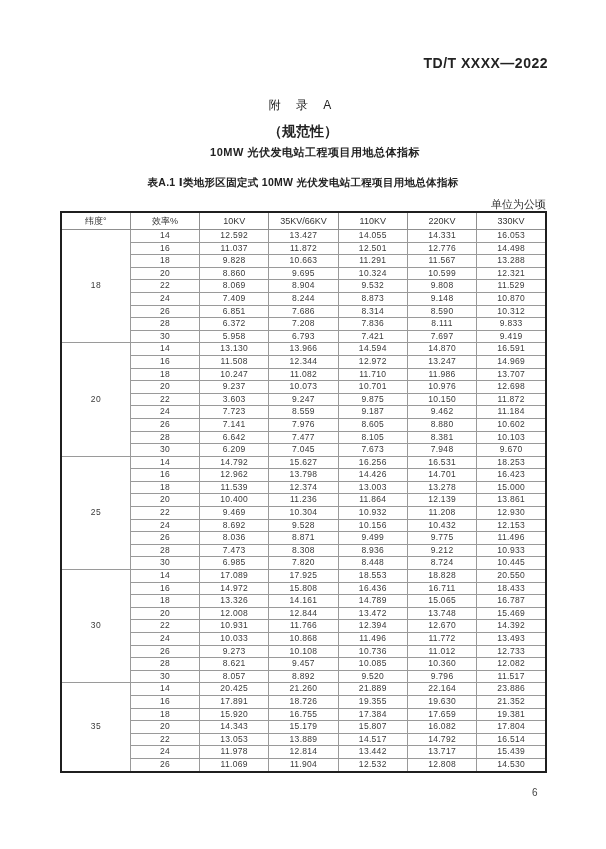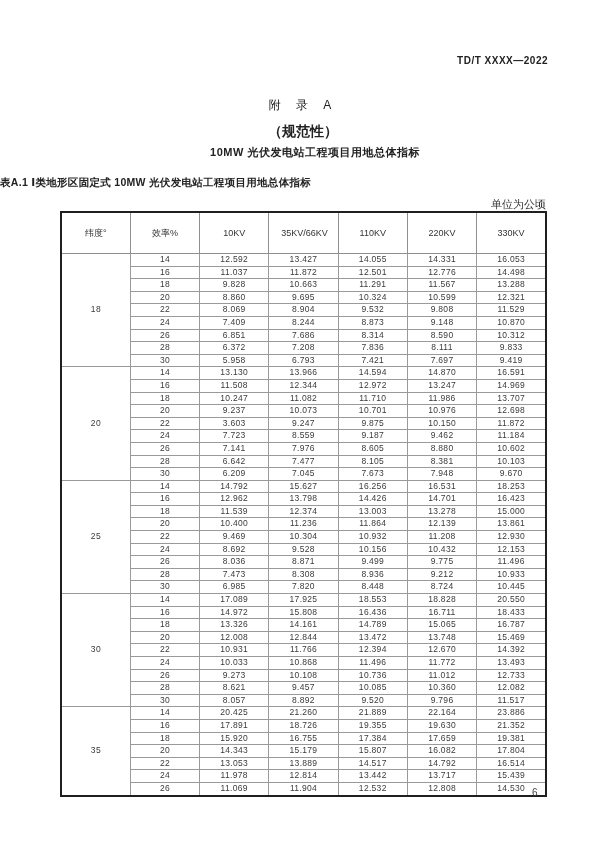--- a/index.html
+++ b/index.html
@@ -2,39 +2,39 @@
 <html><head>
 <meta charset="utf-8">
 <style>
   html,body{margin:0;padding:0;}
   body{
     width:606px;height:849px;position:relative;background:#ffffff;
     font-family:"Liberation Sans","DejaVu Sans",sans-serif;color:#2f2f2f;overflow:hidden;
   }
   .doc-code{
     position:absolute;top:55px;right:58px;
-    font-size:10px;font-weight:bold;letter-spacing:0.5px;color:#222;
+    font-size:14px;font-weight:bold;letter-spacing:0.5px;color:#222;
   }
   .title-block{position:absolute;top:97px;left:0;width:606px;text-align:center;}
   .appendix-title{font-size:12px;font-weight:normal;letter-spacing:6px;color:#222;}
   .appendix-subtitle{font-size:14px;font-weight:bold;margin-top:9px;color:#222;}
   .appendix-heading{font-size:11px;font-weight:bold;margin-top:4px;letter-spacing:0.5px;color:#222;margin-left:24px;}
   .table-caption{
-    position:absolute;top:176px;left:0;width:606px;text-align:left;
+    position:absolute;top:176px;left:0;width:606px;text-align:center;
     font-size:10.5px;font-weight:bold;color:#222;letter-spacing:0.3px;
   }
   .unit-note{position:absolute;top:197px;right:60px;font-size:11px;color:#333;}
   table.land-table{
     position:absolute;top:211px;left:60px;width:487px;
     border-collapse:collapse;table-layout:fixed;
     border:2px solid #1f1f1f;
   }
   table.land-table th{
     height:16px;font-size:9px;font-weight:normal;color:#333;
-    border:1px solid #8f8f8f;padding:12px;text-align:center;
+    border:1px solid #8f8f8f;padding:0;text-align:center;
   }
   table.land-table td{
     height:11.6px;line-height:11.6px;font-size:8.5px;color:#3a3a3a;
     border:1px solid #9a9a9a;padding:0;text-align:center;
     letter-spacing:0.3px;
   }
   .page-number{position:absolute;top:787px;left:532px;font-size:10px;color:#444;}
 </style>
 </head>
 <body>

